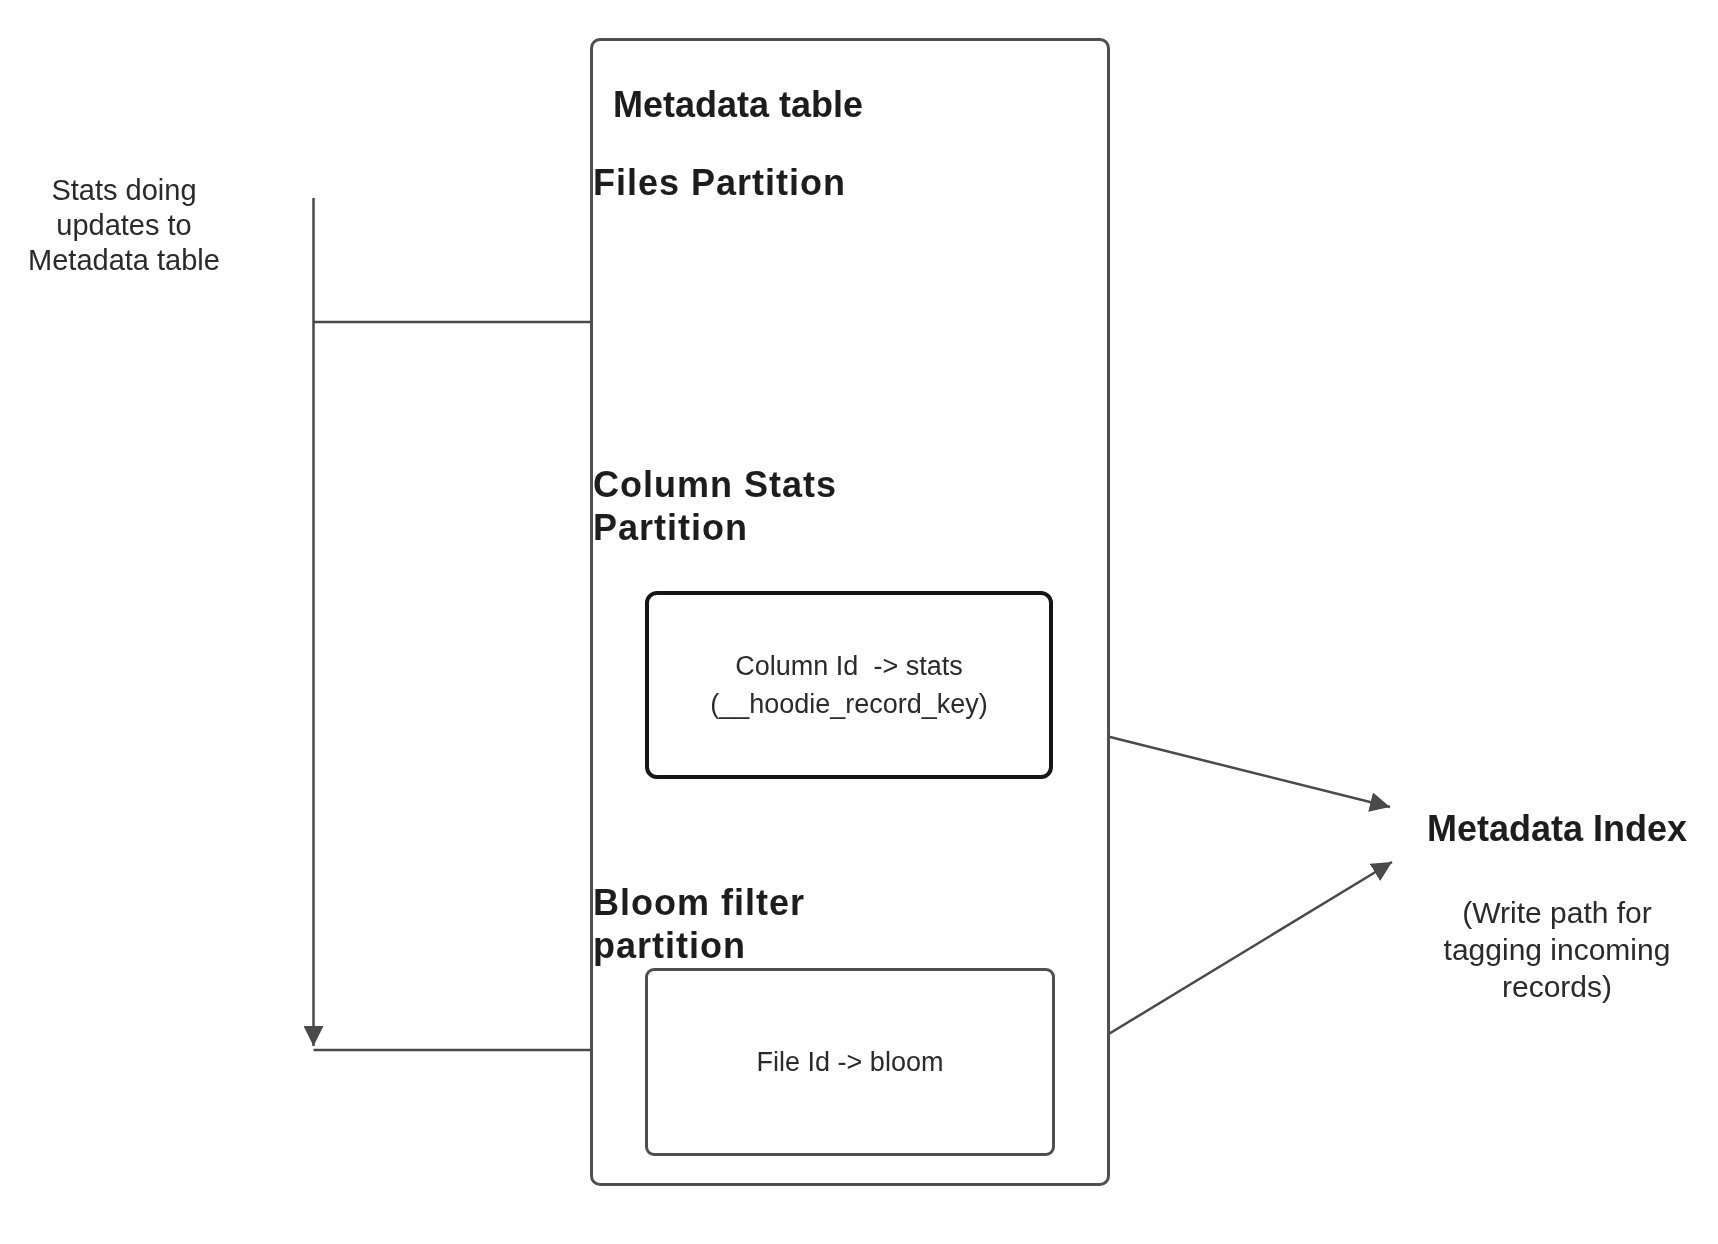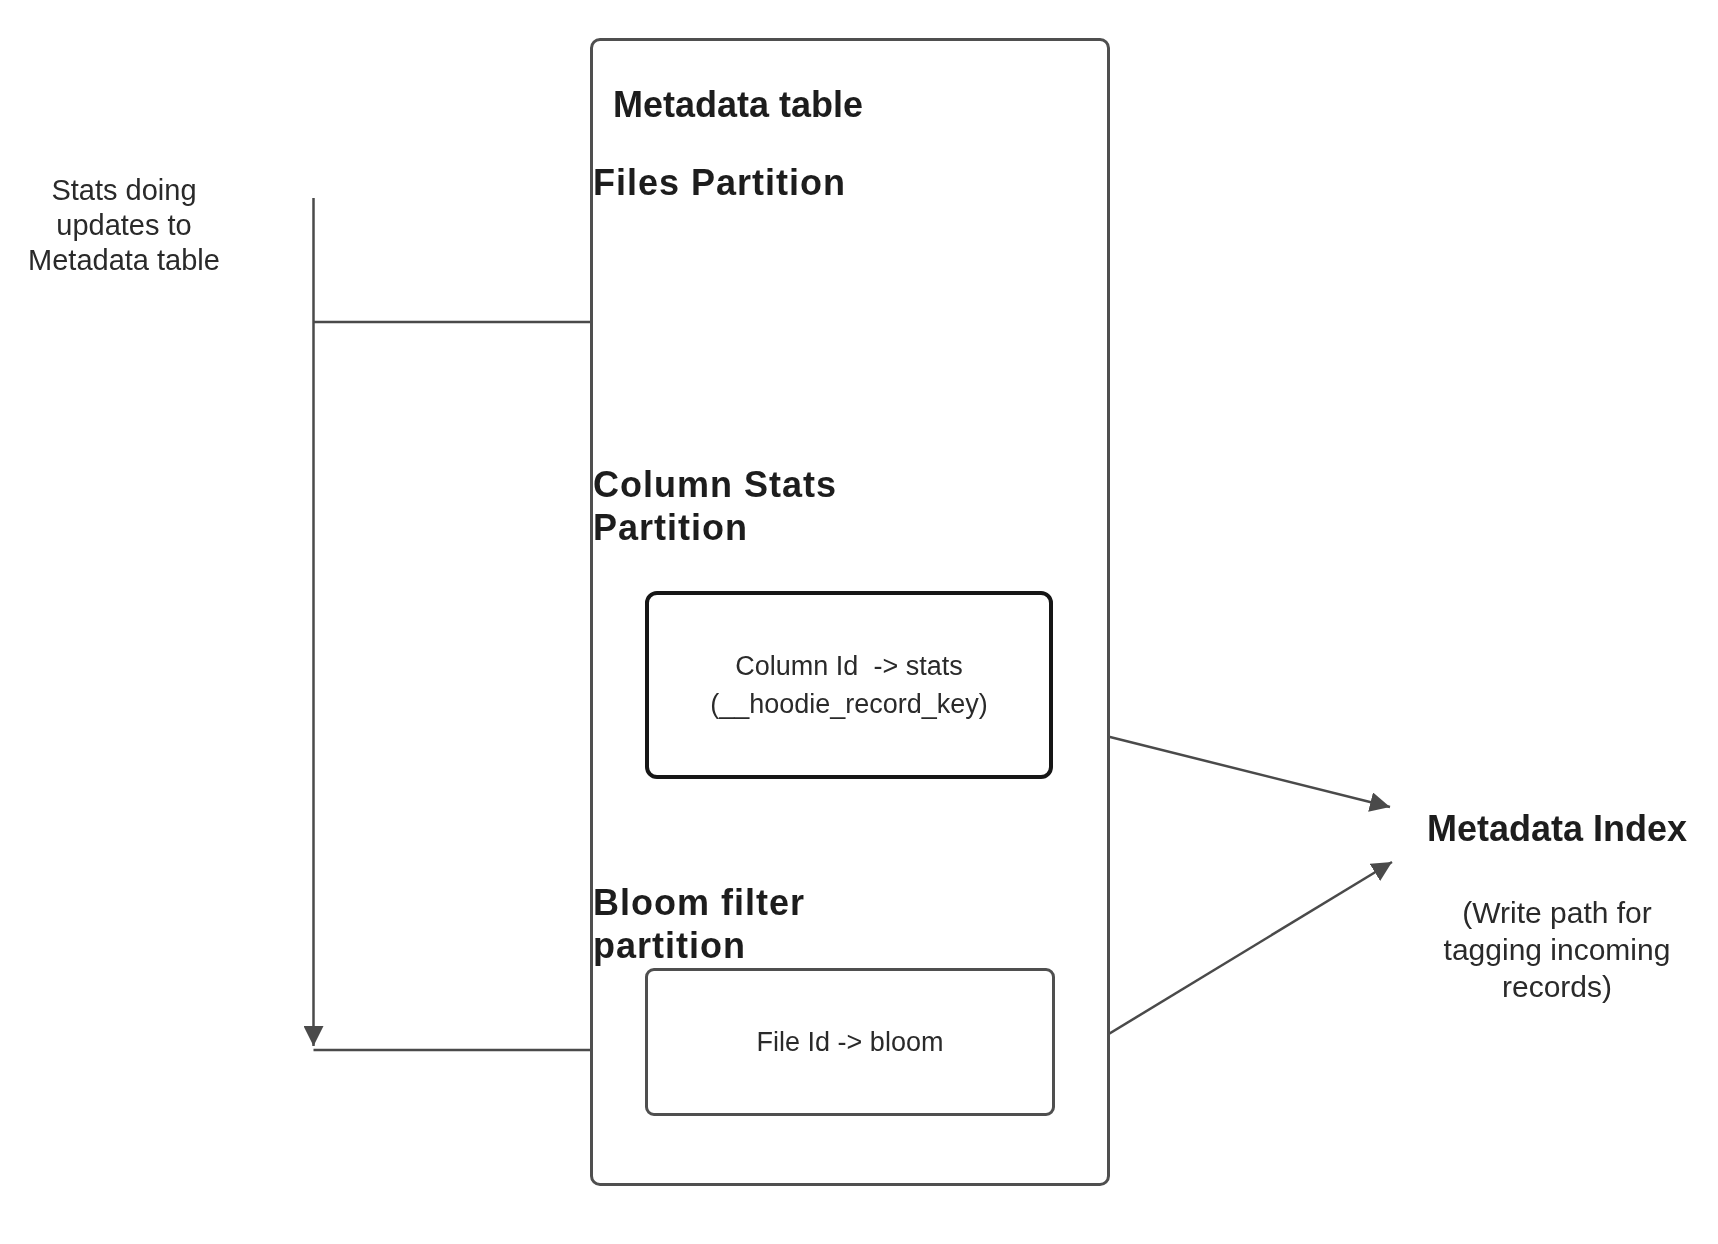--- a/index.html
+++ b/index.html
@@ -89,21 +89,21 @@
     color: #2a2a2a;
   }
   #files-box { top: 184px; width: 409px; height: 193px; }
   #files-box .box-text { transform: translateY(-24px); }
   #stats-box {
     top: 530px; width: 408px; height: 188px;
     border: 4px solid #161616;
     border-radius: 12px;
     margin-top: 20px;
   }
-  #bloom-box { top: 927px; width: 410px; height: 148px; }
+  #bloom-box { top: 927px; width: 410px; height: 188px; }
 
   .index-title {
     position: absolute;
     left: 1377px;
     top: 807px;
     width: 360px;
     text-align: center;
     font-size: 36px;
     line-height: 44px;
     font-weight: 700;

